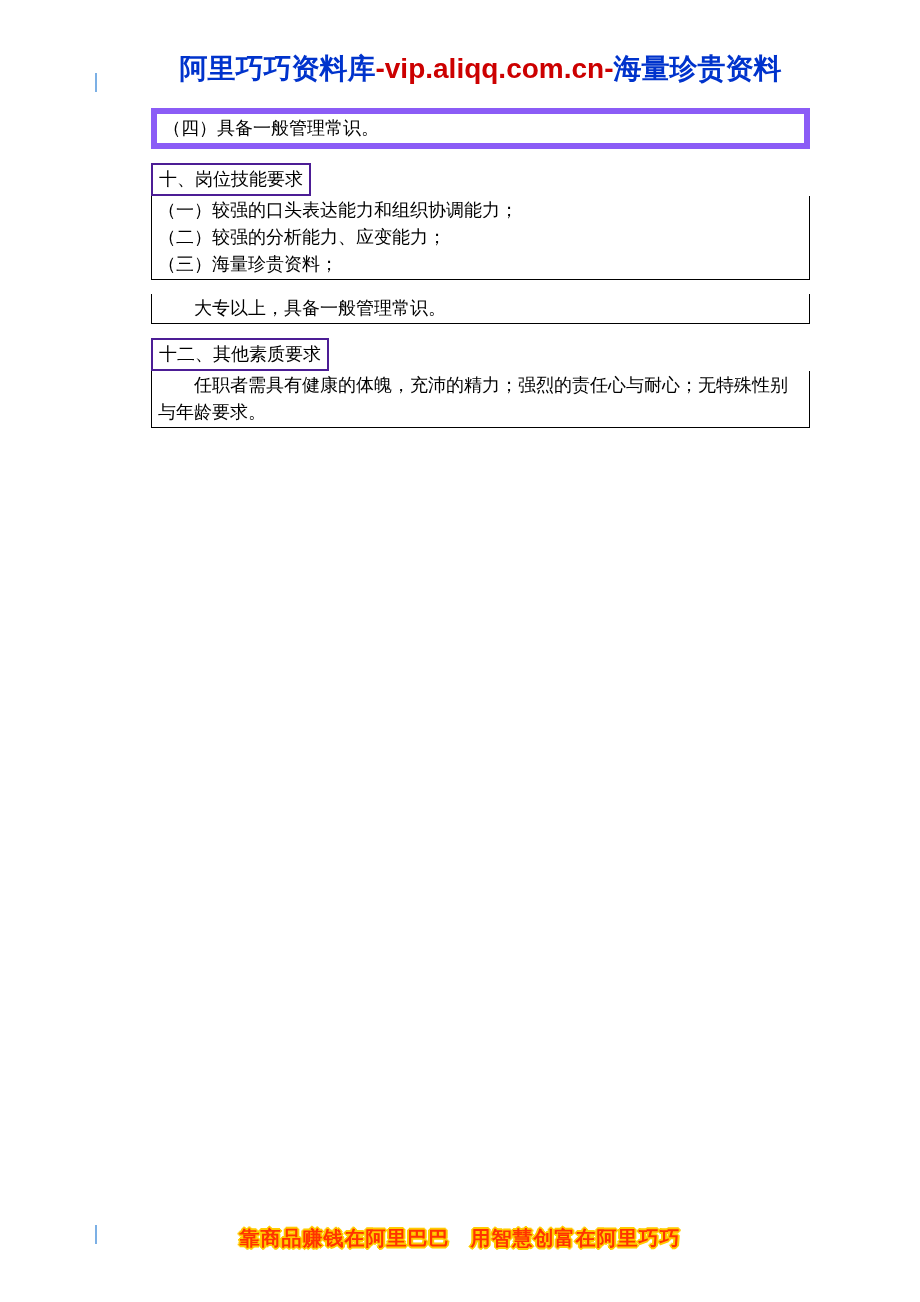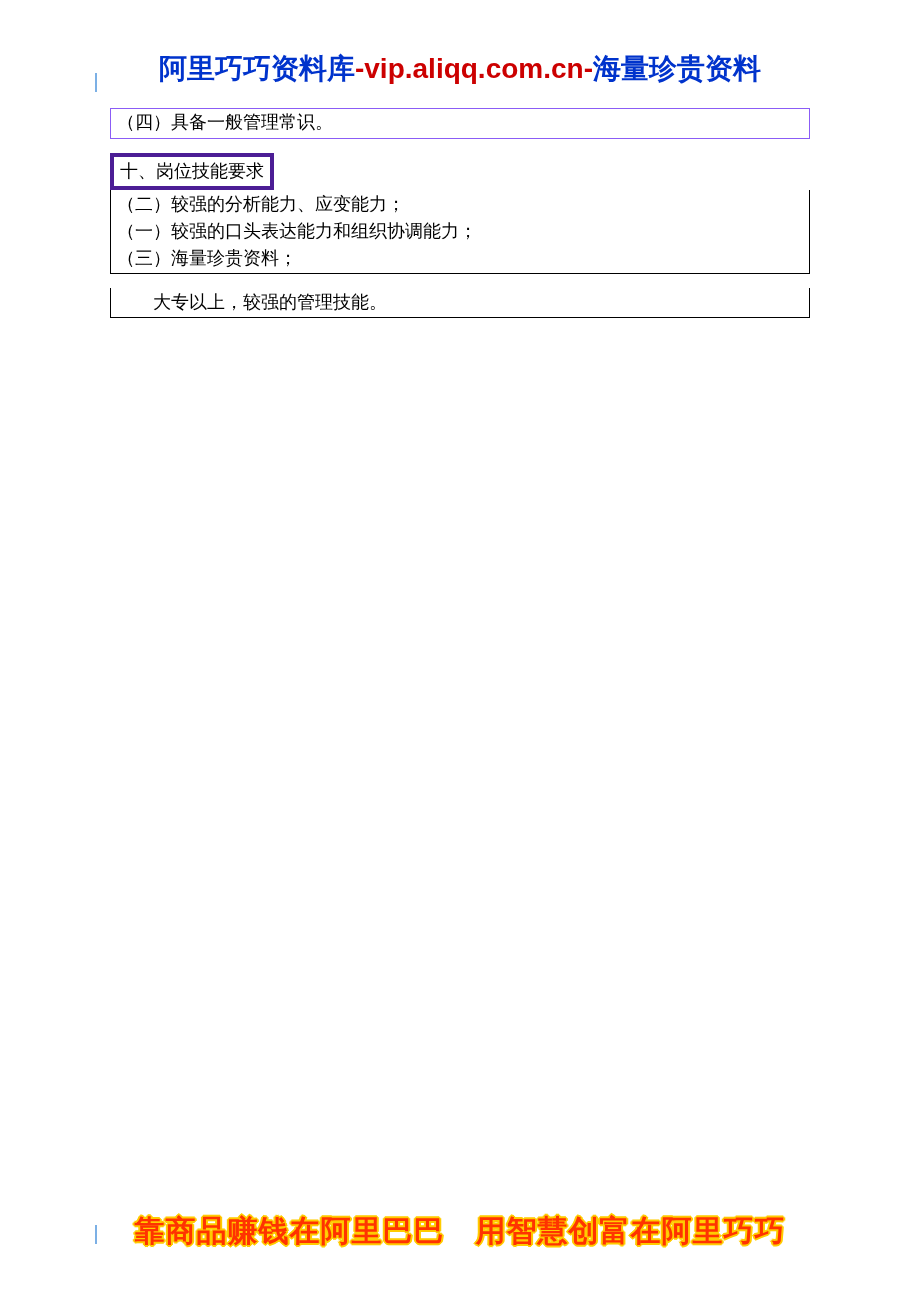--- a/index.html
+++ b/index.html
@@ -12,20 +12,21 @@
       height: 1302px;
       background: #ffffff;
       font-family: "SimSun", "宋体", serif;
       font-size: 18px;
       color: #000000;
       position: relative;
     }
     .page-wrapper {
       padding: 50px 110px 12px 110px;
       position: relative;
+      margin-left: 41px;
     }
     .header-banner {
       text-align: center;
       font-family: "SimHei", "黑体", sans-serif;
       font-size: 28px;
       font-weight: bold;
       margin-bottom: 20px;
       white-space: nowrap;
     }
     .header-blue {
@@ -37,55 +38,54 @@
     .cursor-mark {
       position: absolute;
       left: 94px;
       color: #0066cc;
       font-size: 20px;
       line-height: 1;
     }
     .cursor-top { top: 70px; }
     .cursor-bottom { top: 1222px; }
     .content-box {
-      border: 1px solid #8b5cf6;
+      border: 6px solid #8b5cf6;
       padding: 1px 6px;
       margin-bottom: 2px;
       line-height: 1.5;
-      font-family: Liberation Mono, monospace;
     }
     .section-wrapper {
       margin-bottom: 14px;
     }
     .section-header-row {
       display: flex;
     }
     .section-header {
-      border: 4px solid #4c1d95;
+      border: 2px solid #4c1d95;
       padding: 1px 6px;
       line-height: 1.5;
       display: inline-block;
     }
     .section-body {
       border: 1px solid #000000;
       border-top: none;
       padding: 1px 6px;
       line-height: 1.5;
     }
     .indent {
       text-indent: 2em;
     }
     .footer-banner {
       position: absolute;
       bottom: 50px;
       left: 0;
       width: 100%;
       text-align: center;
       font-family: "SimHei", "黑体", sans-serif;
-      font-size: 30px;
+      font-size: 20px;
       font-weight: bold;
       white-space: nowrap;
     }
     .outlined-red {
       color: #ff3300;
       text-shadow:
         -1px -1px 0 #ffcc00,
          1px -1px 0 #ffcc00,
         -1px  1px 0 #ffcc00,
          1px  1px 0 #ffcc00,
@@ -109,32 +109,40 @@
 
   <div class="section-wrapper">
     <div class="content-box">（四）具备一般管理常识。</div>
   </div>
 
   <div class="section-wrapper">
     <div class="section-header-row">
       <div class="section-header">十、岗位技能要求</div>
     </div>
     <div class="section-body">
+      <div>（一）较强的口头表达能力和组织协调能力；</div>
       <div>（二）较强的分析能力、应变能力；</div>
-      <div>（一）较强的口头表达能力和组织协调能力；</div>
       <div>（三）海量珍贵资料；</div>
     </div>
   </div>
 
   <div class="section-wrapper">
     <div class="section-body">
-      <div class="indent">大专以上，较强的管理技能。</div>
+      <div class="indent">大专以上，具备一般管理常识。</div>
     </div>
   </div>
 
+  <div class="section-wrapper">
+    <div class="section-header-row">
+      <div class="section-header">十二、其他素质要求</div>
+    </div>
+    <div class="section-body">
+      <div class="indent">任职者需具有健康的体魄，充沛的精力；强烈的责任心与耐心；无特殊性别与年龄要求。</div>
+    </div>
+  </div>
 
 </div>
 
 <div class="cursor-mark cursor-bottom">|</div>
 
 <div class="footer-banner">
   <span class="outlined-red">靠商品赚钱在阿里巴巴　用智慧创富在阿里巧巧</span>
 </div>
 
 </body></html>

